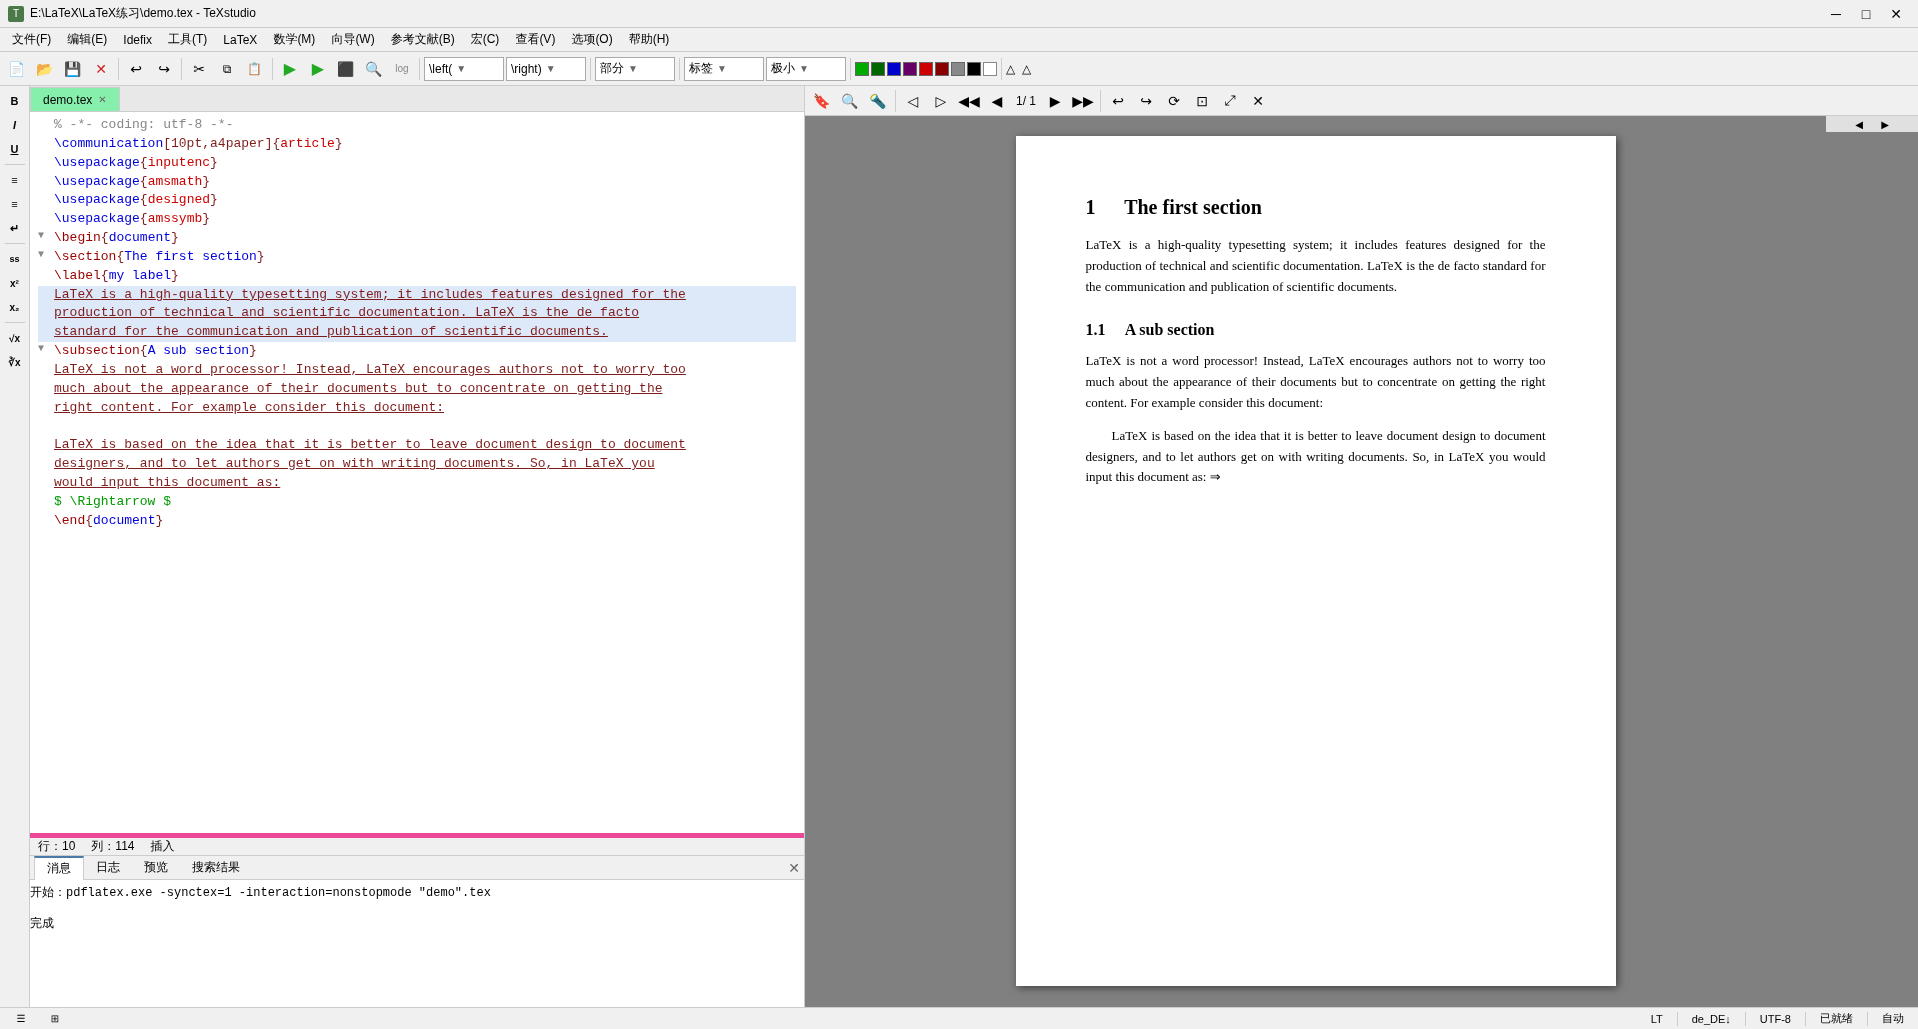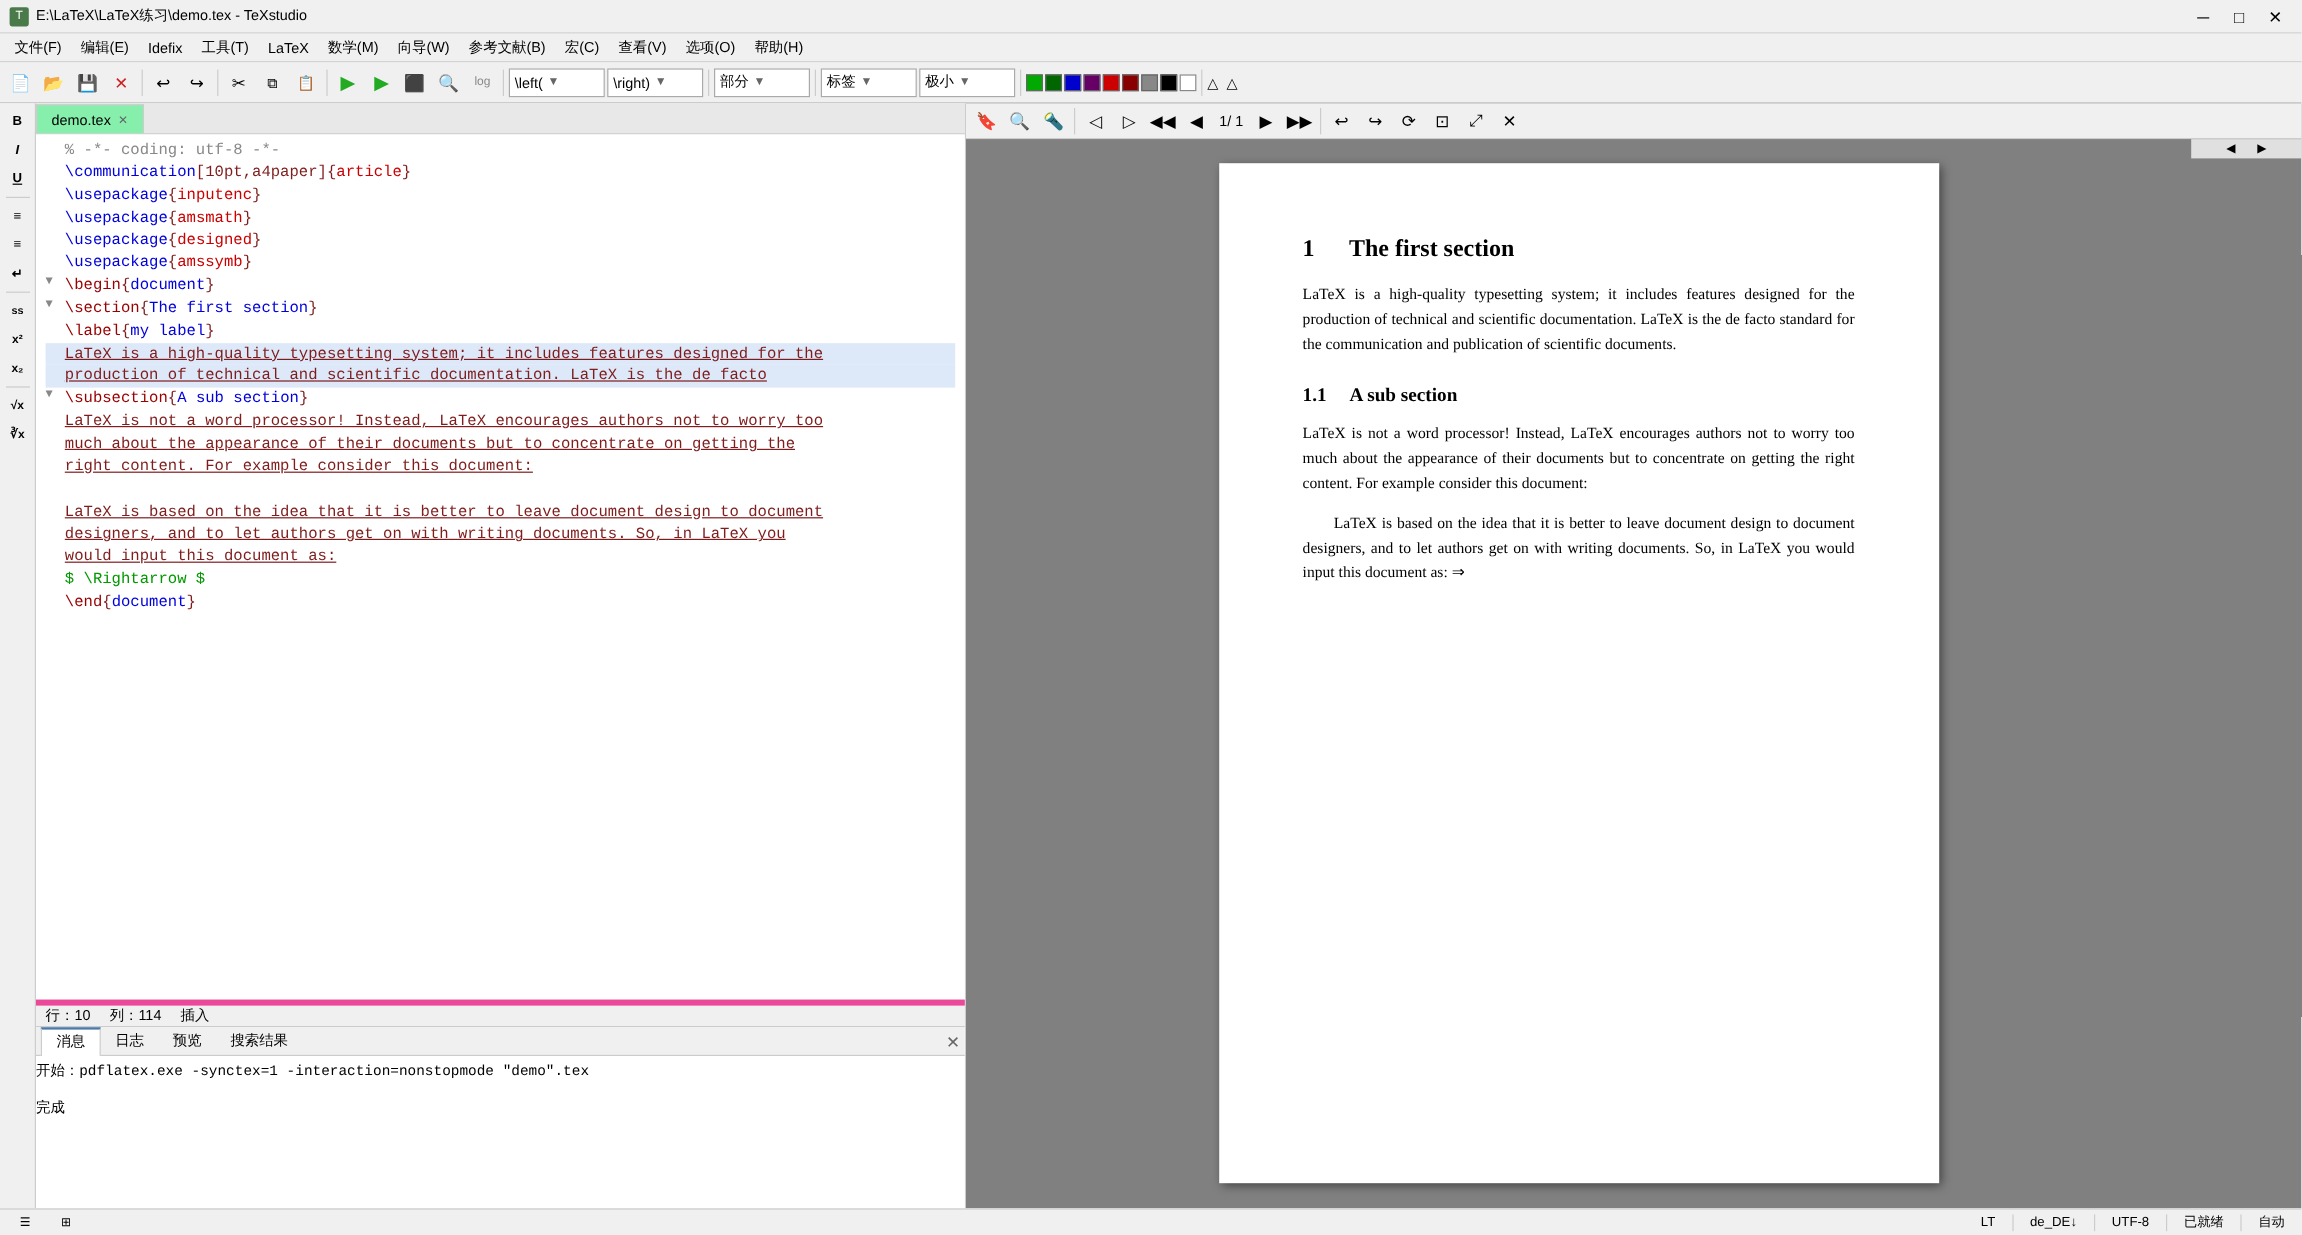--- a/index.html
+++ b/index.html
@@ -262,20 +262,24 @@
           <span class="c-dark-red">\label</span><span class="c-black">{</span><span class="c-blue">my label</span><span class="c-black">}</span>
         </div>
 
         <div class="code-line code-highlighted">
           <span class="fold-spacer"></span>
           <span class="c-black c-underline">LaTeX is a high-quality typesetting system; it includes features designed for the</span>
         </div>
         <div class="code-line code-highlighted">
           <span class="fold-spacer"></span>
           <span class="c-black c-underline">production of technical and scientific documentation. LaTeX is the de facto</span>
+        </div>
+        <div class="code-line code-highlighted">
+          <span class="fold-spacer"></span>
+          <span class="c-black c-underline">standard for the communication and publication of scientific documents.</span>
         </div>
 
         <div class="code-line">
           <span class="fold-arrow">▼</span>
           <span class="c-dark-red">\subsection</span><span class="c-black">{</span><span class="c-blue">A sub section</span><span class="c-black">}</span>
         </div>
 
         <div class="code-line">
           <span class="fold-spacer"></span>
           <span class="c-black c-underline">LaTeX is not a word processor! Instead, LaTeX encourages authors not to worry too</span>

